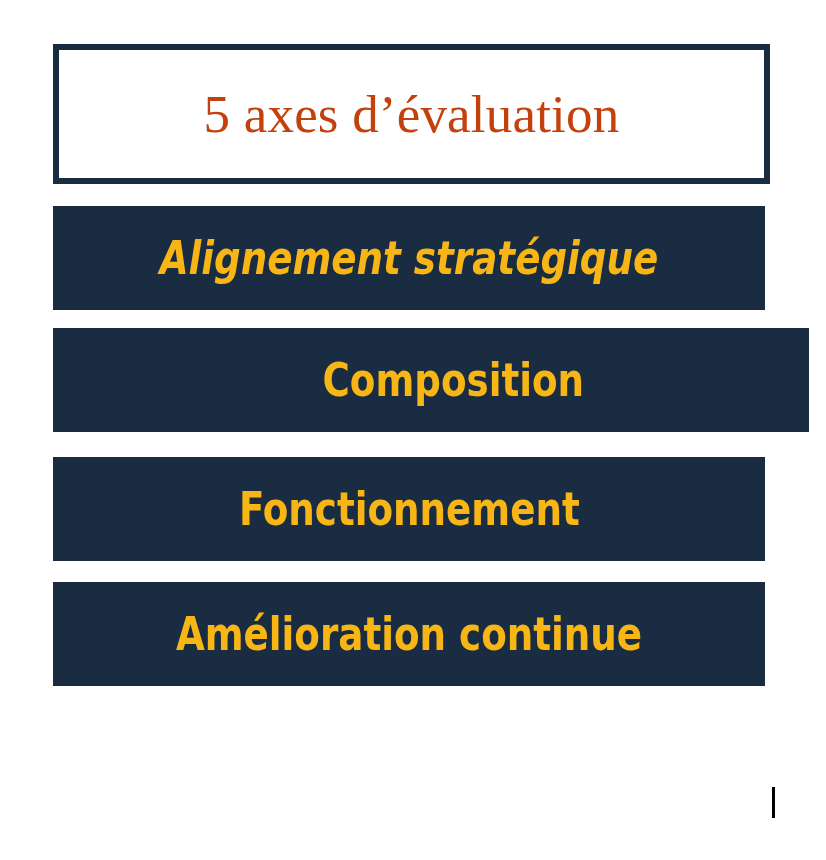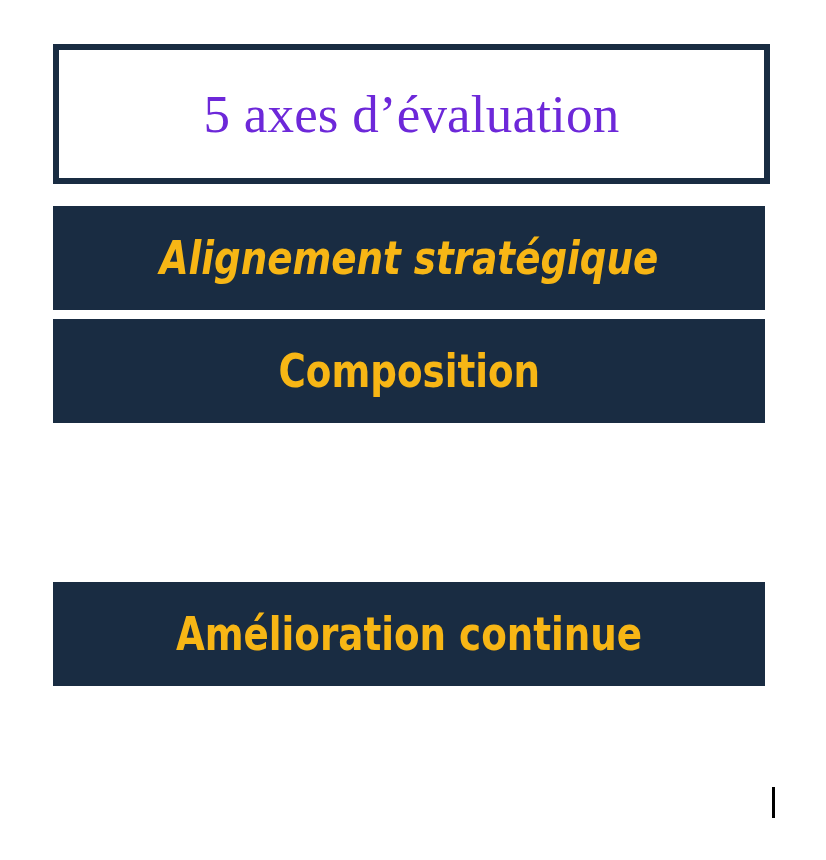--- a/index.html
+++ b/index.html
@@ -35,21 +35,21 @@
     background: #ffffff;
     border: 6px solid #192c42;
     display: flex;
     align-items: center;
     justify-content: center;
   }
   .title-text {
     font-family: "Liberation Serif", "DejaVu Serif", serif;
     font-size: 53px;
     font-weight: 400;
-    color: #6d28d9;
+    color: #c2410c;
     letter-spacing: 0.2px;
     line-height: 1;
     white-space: nowrap;
   }
 
   
   .axis-bar {
     position: absolute;
     left: 53px;
     width: 712px;
@@ -64,21 +64,21 @@
     font-size: 46px;
     font-weight: 700;
     color: #f7b615;
     line-height: 1;
     white-space: nowrap;
     transform: scaleX(0.9);
     transform-origin: center;
   }
 
   .bar-0 { top: 206px; font-style: italic; }
-  .bar-1 { top: 319px; }
+  .bar-1 { top: 328px; padding-left: 44px; }
   .bar-2 { top: 457px; }
   .bar-3 { top: 582px; text-align: center; }
   .bar-4 { top: 706px; }
 
   
   .text-caret {
     position: absolute;
     left: 772px;
     top: 787px;
     width: 3px;
@@ -96,20 +96,23 @@
   </div>
 
   <div class="axis-bar bar-0">
     <span class="axis-label">Alignement stratégique</span>
   </div>
 
   <div class="axis-bar bar-1">
     <span class="axis-label">Composition</span>
   </div>
 
+  <div class="axis-bar bar-2">
+    <span class="axis-label">Fonctionnement</span>
+  </div>
 
   <div class="axis-bar bar-3">
     <span class="axis-label">Amélioration continue</span>
   </div>
 
 
   <div class="text-caret"></div>
 
 </div>
 

